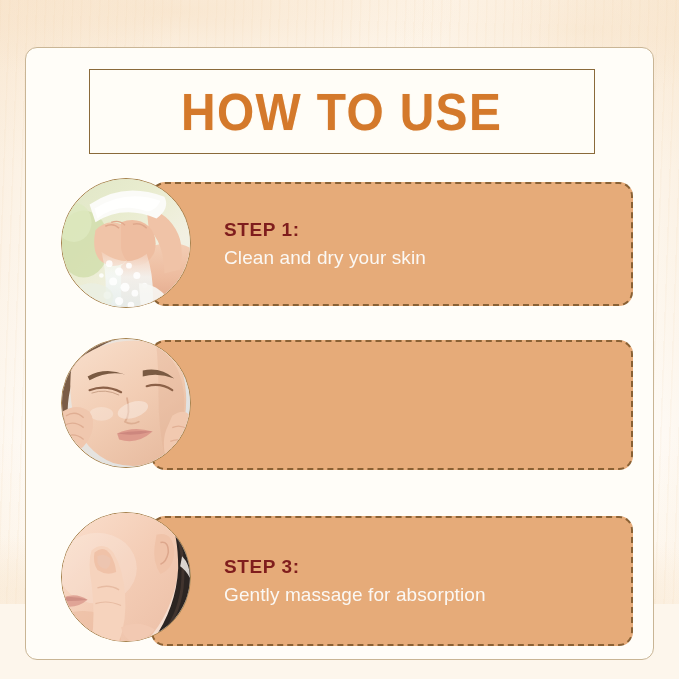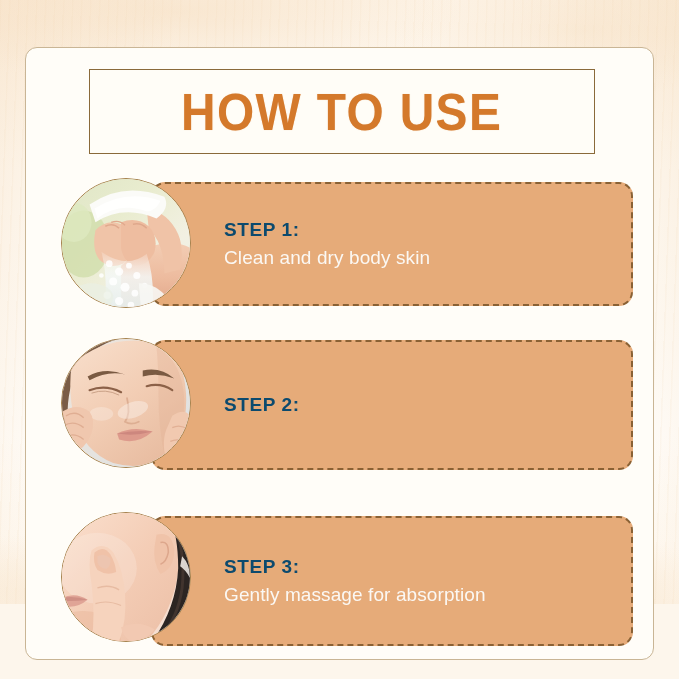--- a/index.html
+++ b/index.html
@@ -96,21 +96,21 @@
     left: 71px;
     top: 50%;
     transform: translateY(-50%);
     color: #ffffff;
   }
   .step-label {
     font-size: 19px;
     font-weight: bold;
     letter-spacing: 0.6px;
     line-height: 1.45;
-    color: #0c4a6e;
+    color: #7f1d1d;
   }
   .step-desc {
     font-size: 19px;
     font-weight: normal;
     letter-spacing: 0.1px;
     line-height: 1.45;
     color: #fbf8f4;
     white-space: pre-line;
   }
 
@@ -149,21 +149,21 @@
   <div id="card">
 
     <div id="title-box">
       <div id="title-text">HOW TO USE</div>
     </div>
 
     <div class="step-row" id="row1">
       <div class="panel">
         <div class="panel-text">
           <div class="step-label">STEP 1:</div>
-          <div class="step-desc">Clean and dry body skin</div>
+          <div class="step-desc">Clean and dry your skin</div>
         </div>
       </div>
       <div class="photo">
         <svg viewBox="0 0 130 130" preserveAspectRatio="xMidYMid slice" aria-hidden="true">
           <defs>
             <linearGradient id="bg1" x1="0" y1="0" x2="1" y2="1">
               <stop offset="0%" stop-color="#dfe6c6"></stop>
               <stop offset="38%" stop-color="#e9eccf"></stop>
               <stop offset="70%" stop-color="#f2f0e2"></stop>
               <stop offset="100%" stop-color="#eaf0e6"></stop>
@@ -212,21 +212,20 @@
           </g>
           <path d="M78 106 Q96 106 108 122 L108 130 L80 130 Z" fill="#f7f7f4" opacity="0.9"></path>
           <ellipse cx="30" cy="120" rx="22" ry="14" fill="#e9efe4" opacity="0.7"></ellipse>
         </svg>
       </div>
     </div>
 
     <div class="step-row" id="row2">
       <div class="panel">
         <div class="panel-text">
-          <div class="step-label">STEP 2:</div>
         </div>
       </div>
       <div class="photo">
         <svg viewBox="0 0 130 130" preserveAspectRatio="xMidYMid slice" aria-hidden="true">
           <defs>
             <linearGradient id="skin2" x1="0.2" y1="0" x2="0.9" y2="1">
               <stop offset="0%" stop-color="#f7dcc8"></stop>
               <stop offset="45%" stop-color="#f2cdb4"></stop>
               <stop offset="100%" stop-color="#e6b99d"></stop>
             </linearGradient>

